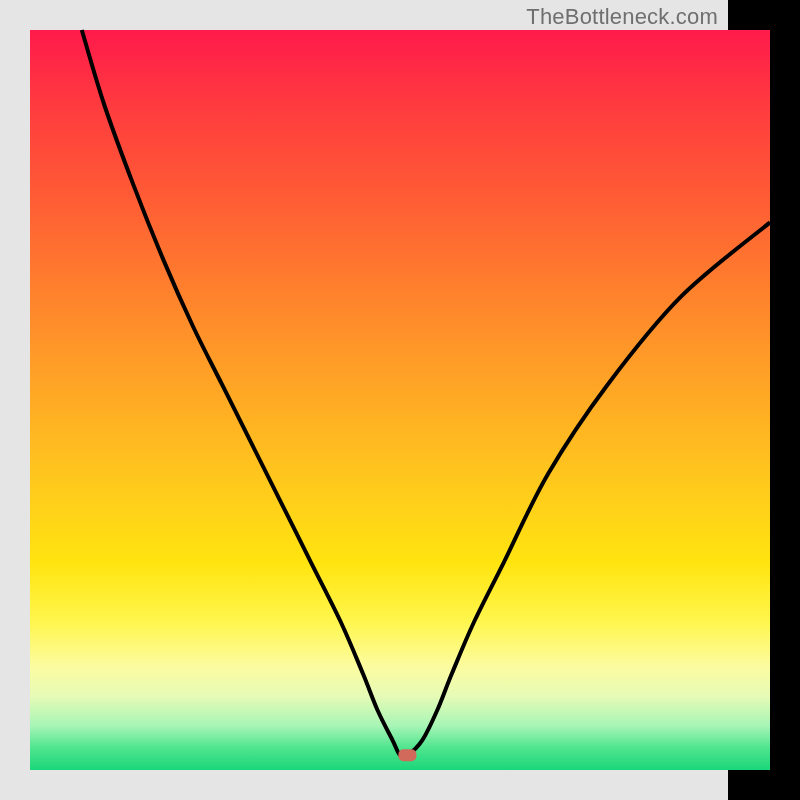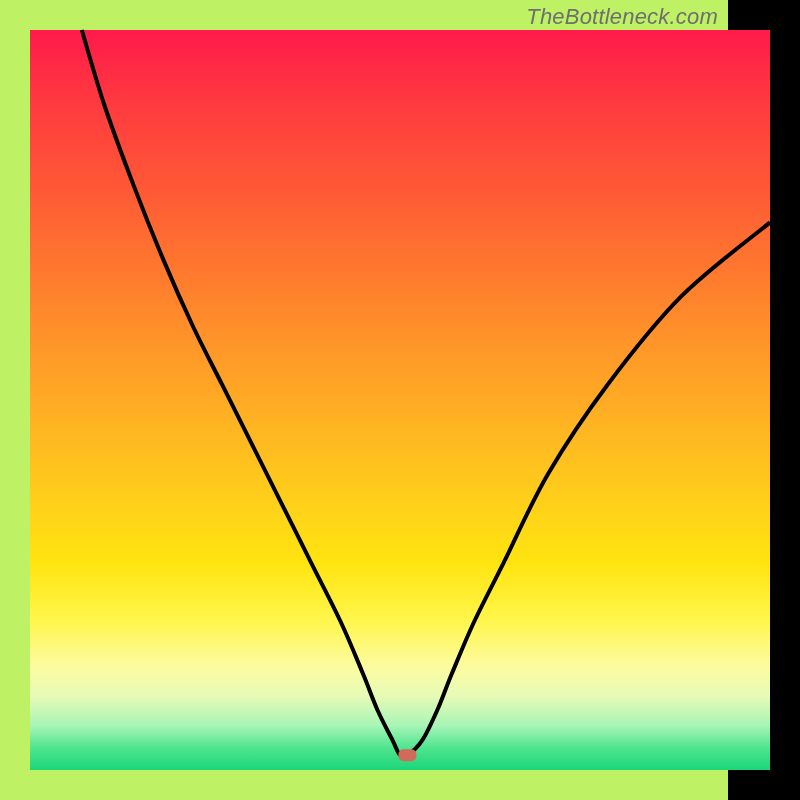--- a/index.html
+++ b/index.html
@@ -8,22 +8,21 @@
     width: 800px;
     height: 800px;
     background: #000;
     overflow: hidden;
     font-family: Arial, Helvetica, sans-serif;
   }
   .frame {
     position: relative;
     width: 728px;
     height: 800px;
-    background: #bef264;
-    font-style: italic;
+    background: #e5e5e5;
   }
   .plot {
     position: absolute;
     left: 30px;
     top: 30px;
     width: 740px;
     height: 740px;
     background: linear-gradient(
       to bottom,
       #ff1a4b 0%,

